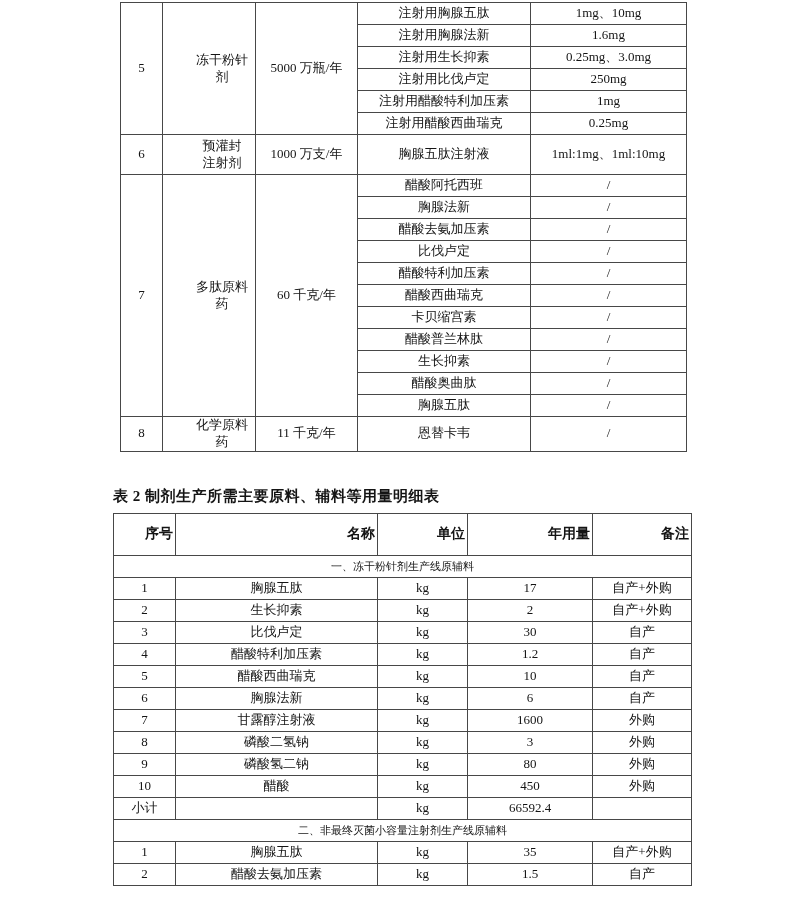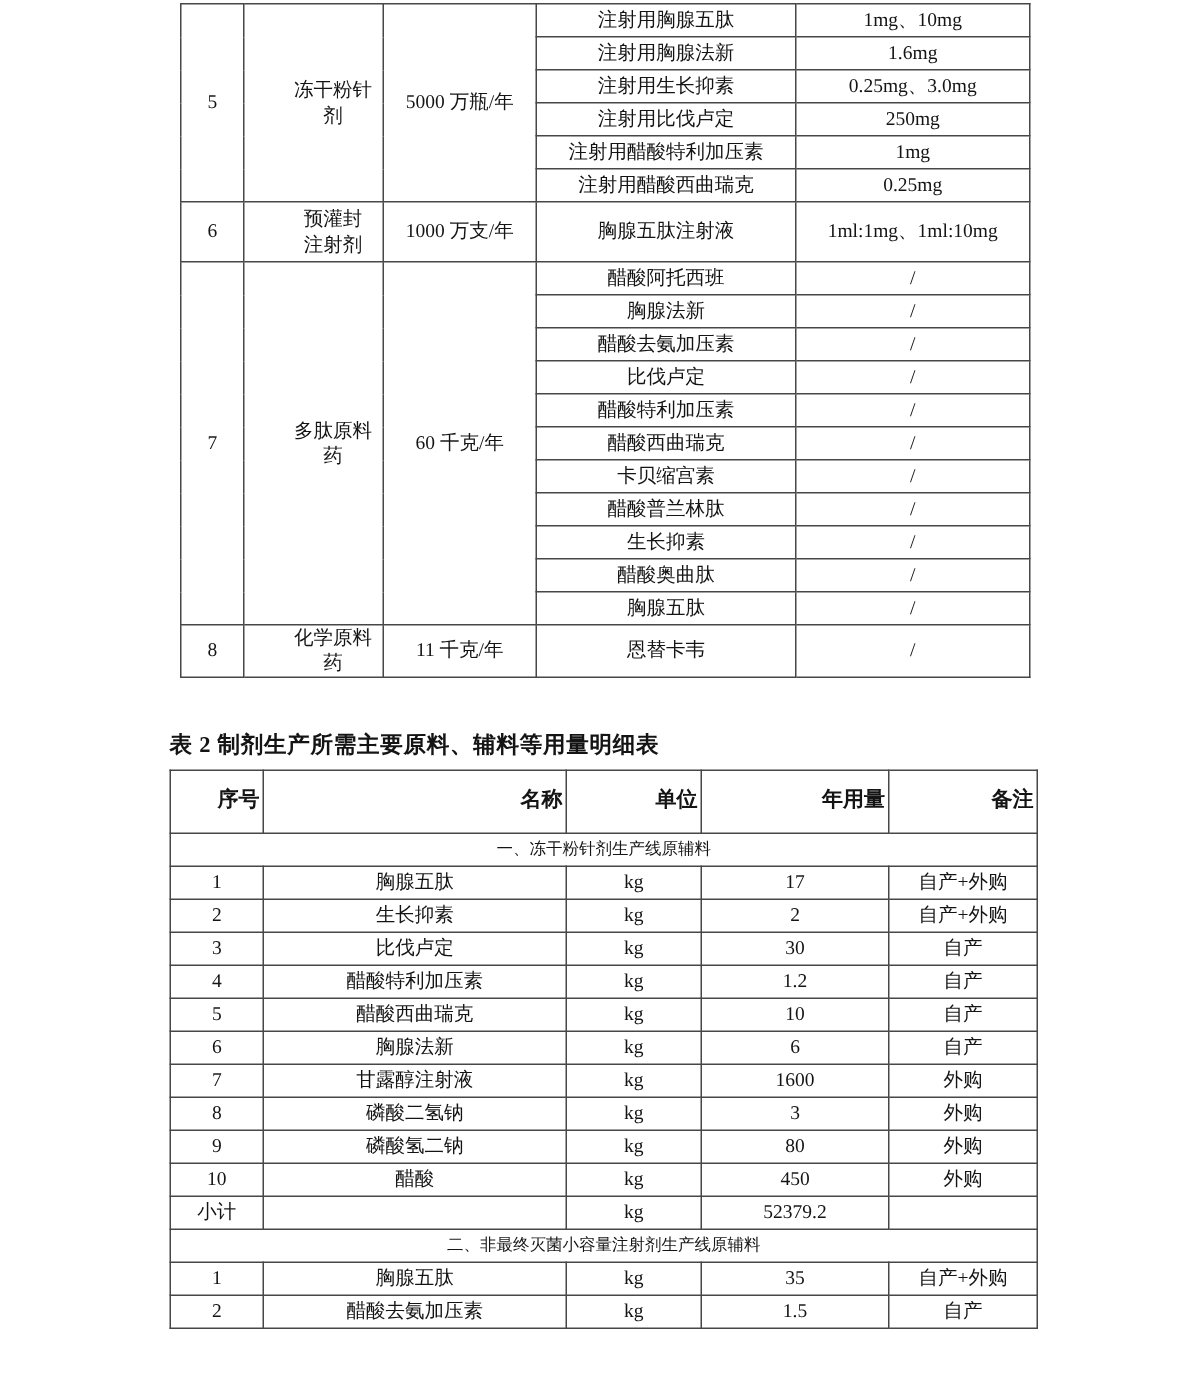--- a/index.html
+++ b/index.html
@@ -236,21 +236,21 @@
           <td>10</td>
           <td>醋酸</td>
           <td>kg</td>
           <td>450</td>
           <td>外购</td>
         </tr>
         <tr>
           <td>小计</td>
           <td></td>
           <td>kg</td>
-          <td>52379.2</td>
+          <td>66592.4</td>
           <td></td>
         </tr>
         <tr>
           <td class="section" colspan="5">二、非最终灭菌小容量注射剂生产线原辅料</td>
         </tr>
         <tr>
           <td>1</td>
           <td>胸腺五肽</td>
           <td>kg</td>
           <td>35</td>

